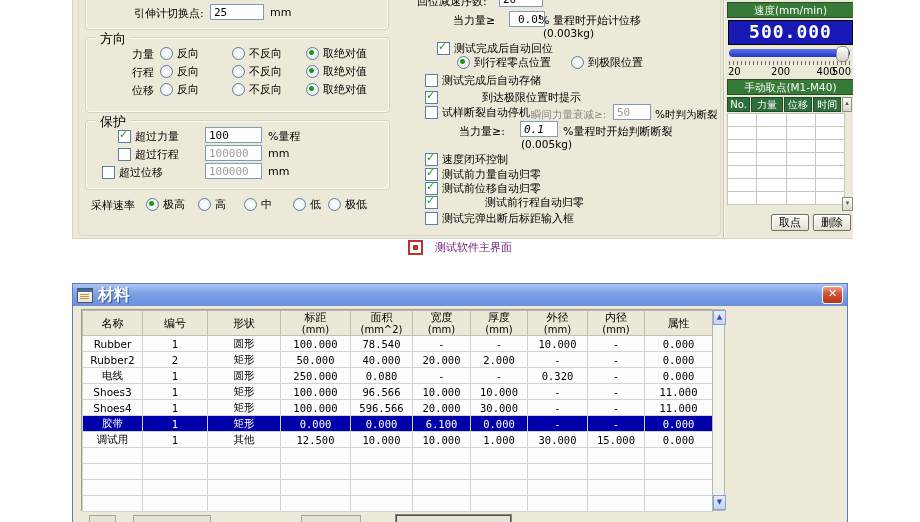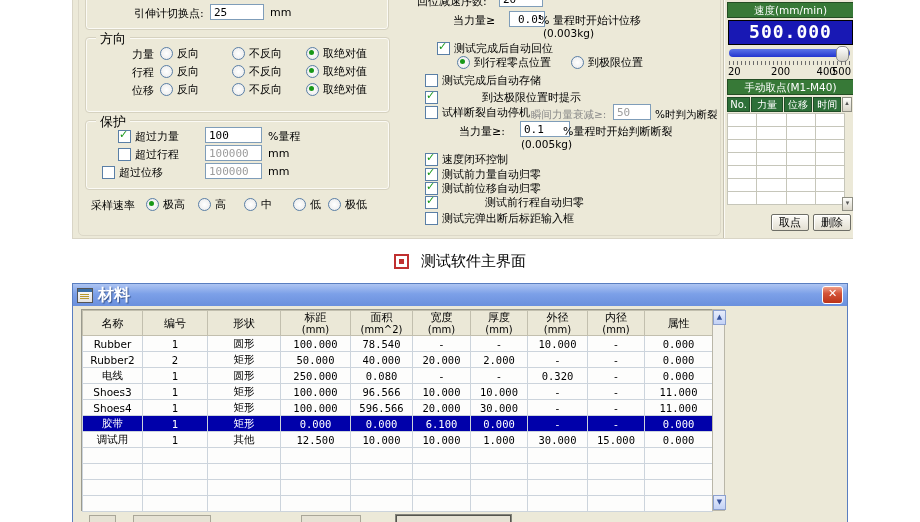--- a/index.html
+++ b/index.html
@@ -34,21 +34,21 @@
   .scale{position:absolute;left:3px;top:66px;width:123px;height:11px;font-size:10px;}
   .scale span{position:absolute;top:0;}
   .mgridwrap{position:absolute;left:2px;top:97px;width:125px;height:112px;}
   .mh{background:#2d6f38;color:#fff;font-size:10px;text-align:center;border:1px solid #1f4d27;line-height:13px;}
   .mtable{border-collapse:collapse;table-layout:fixed;background:#fff;}
   .mtable td{border:1px solid #c6c6ba;height:12px;padding:0;}
   .minibtn{background:linear-gradient(#fdfdfa,#d9d5c8);border:1px solid #8f8f84;font-size:7px;line-height:11px;text-align:center;color:#555;}
   .xpbtn{position:absolute;height:17px;background:linear-gradient(#fdfcf8,#e3dfd2);border:1px solid #6e6e66;box-shadow:inset 1px 1px 0 #fff;font-size:11px;text-align:center;line-height:15px;padding:0 6px;border-radius:2px;}
 
   
-  .caption{position:absolute;left:0;top:250px;width:920px;text-align:center;font-size:15px;color:#000000;}
+  .caption{position:absolute;left:0;top:240px;width:920px;text-align:center;font-size:11px;color:#701a75;}
   .caption .inner{display:inline-flex;align-items:center;gap:12px;}
   .bullet{width:11px;height:11px;border:2px solid var(--caption-red,#c03030);display:inline-flex;align-items:center;justify-content:center;}
   .bullet i{display:block;width:5px;height:5px;background:var(--caption-red,#c03030);}
 
   
   .matwin{position:absolute;left:72px;top:283px;width:776px;height:239px;overflow:hidden;border:1px solid #5a7ec0;border-bottom:none;background:#ece9d8;box-sizing:border-box;}
   .titlebar{height:22px;display:flex;align-items:center;gap:5px;padding:0 4px;background:linear-gradient(180deg,#aec5f2 0%,#7ca0e8 45%,#6a90dd 100%);}
   .ticon{width:14px;height:13px;background:linear-gradient(#fdfdfd,#e2e2e2);border:1px solid #555;box-shadow:inset 0 3px 0 #3a6ea5;position:relative;}
   .ticon::after{content:"";position:absolute;left:2px;top:5px;width:9px;height:1px;box-shadow:0 2px 0 #b99a2e,0 4px 0 #b99a2e;background:#b99a2e;}
   .ttext{color:#fff;font-weight:bold;font-size:16px;text-shadow:1px 1px 1px #33508a;}
@@ -199,21 +199,21 @@
         </span>
       <span class="cb" style="left:22px;top:105px;">
           <span class="box"></span>
           <span>试样断裂自动停机</span>
         </span>
       <span class="lbl small gray" style="left:128px;top:108px;">瞬间力量衰减≥:</span>
       <input class="tin dis" style="left: 210px; top: 104px; width: 38px;" value="50">
       <span class="lbl small" style="left:252px;top:108px;">%时判为断裂</span>
 
       <span class="lbl" style="left:56px;top:124px;">当力量≥:</span>
-      <input class="tin" style="left: 117px; top: 121px; width: 50px;" value="0.1">
+      <input class="tin" style="left: 117px; top: 121px; width: 38px; font-style: italic;" value="0.1">
       <span class="lbl" style="left:160px;top:124px;">%量程时开始判断断裂</span>
       <span class="lbl small" style="left:118px;top:138px;">(0.005kg)</span>
 
       <span class="cb" style="left:22px;top:152px;">
           <span class="box on"></span>
           <span>速度闭环控制</span>
         </span>
       <span class="cb" style="left:22px;top:167px;">
           <span class="box on"></span>
           <span>测试前力量自动归零</span>

